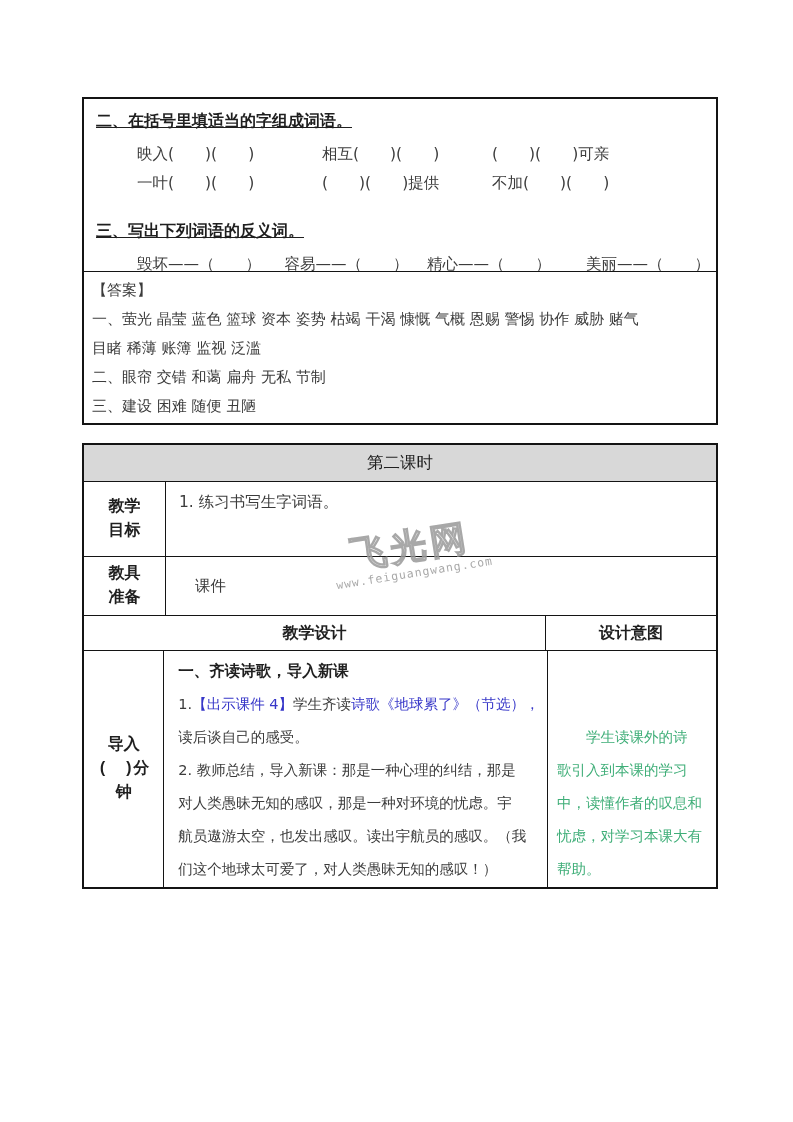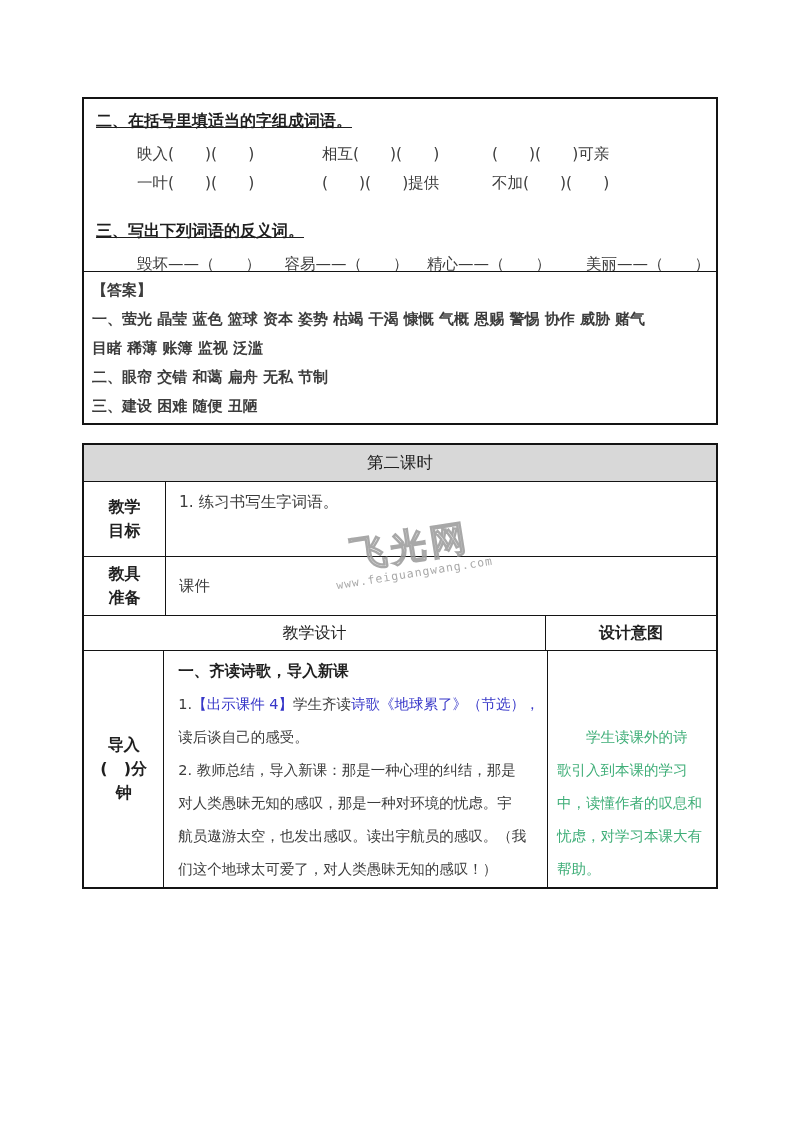--- a/index.html
+++ b/index.html
@@ -23,21 +23,21 @@
   .c-green{color:var(--green);}
 
   
   .t1{
     position:absolute;left:82px;top:97px;width:632px;
     border:2px solid var(--border);background:#fff;
   }
   .t1-row1{height:173px;border-bottom:1px solid var(--border);
     padding:7px 6px 0 12px;box-sizing:border-box;overflow:hidden;font-size:15.5px;}
   .t1-row2{height:151px;padding:4px 6px 0 8px;box-sizing:border-box;
-    overflow:hidden;font-size:15px;font-weight:bold;}
+    overflow:hidden;font-size:15px;}
   .ex-heading{font-weight:700;color:var(--dark);font-size:16px;line-height:29px;margin-bottom:5px;text-decoration:underline;}
   .ex-heading2{margin-top:18px;margin-bottom:5px;}
   .ex-line{display:flex;margin-left:21px;line-height:29px;padding-left:20px;}
   .ex-line > span{white-space:pre;}
   .wA1{width:185px;} .wA2{width:170px;}
   .wC1{width:151px;} .wC2{width:146px;} .wC3{width:163px;}
   .ans-line{line-height:29px;}
 
   
   .t2{
@@ -48,30 +48,30 @@
     height:36px;border-bottom:1px solid var(--border);
     background:var(--header-bg);
     display:flex;align-items:center;justify-content:center;
     font-weight:400;color:var(--dark);font-size:16.5px;
   }
   .t2 .row{display:flex;border-bottom:1px solid var(--border);box-sizing:border-box;}
   .t2 .row:last-child{border-bottom:none;}
   .lbl-cell{
     width:81px;border-right:1px solid var(--border);
     display:flex;align-items:center;justify-content:center;text-align:center;
-    font-weight:700;color:var(--dark);font-size:16px;line-height:24px;
+    font-weight:700;color:var(--dark);font-size:16px;line-height:24px;font-family:Liberation Mono, monospace;
   }
   .row-goal{height:75px;}
-  .row-prep{height:59px;}
+  .row-prep{height:59px;gap:16px;}
   .goal-content{flex:1;padding:4px 8px 0 13px;font-size:15.5px;line-height:33px;}
   .prep-content{flex:1;display:flex;align-items:center;padding-left:13px;font-size:15.5px;}
   .row-dhdr{height:35px;}
   .dhdr-left{width:461px;border-right:1px solid var(--border);
     display:flex;align-items:center;justify-content:center;
-    font-weight:400;color:var(--dark);font-size:16px;}
+    font-weight:700;color:var(--dark);font-size:16px;}
   .dhdr-right{width:170px;display:flex;align-items:center;justify-content:center;
     font-weight:700;color:var(--dark);font-size:16px;}
   .row-main{height:236px;}
   .main-cell{width:378px;border-right:1px solid var(--border);
     padding:4px 16px 0 14px;box-sizing:content-box;overflow:hidden;
     font-size:14.5px;line-height:33px;}
   .main-cell{width:360px;}
   .main-heading{font-weight:700;color:var(--dark);font-size:15.5px;line-height:33px;}
   .intent-cell{width:171px;padding:70px 9px 0 9px;box-sizing:border-box;
     overflow:hidden;font-size:14.5px;line-height:33px;}

